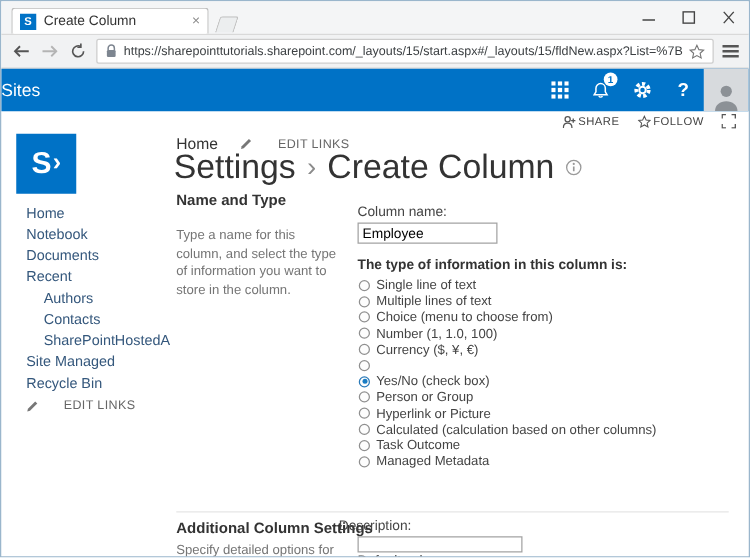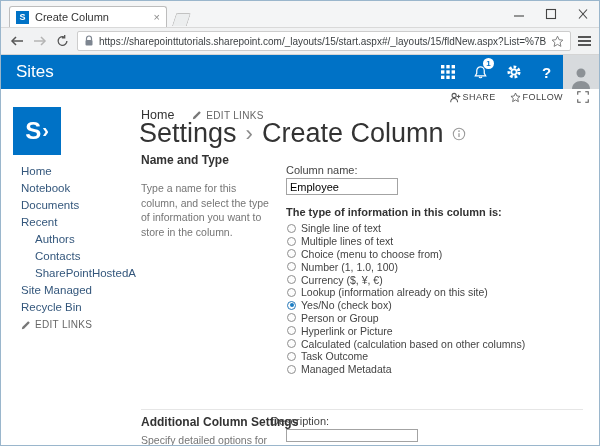--- a/index.html
+++ b/index.html
@@ -30,21 +30,21 @@
   .navbtn svg { stroke:#555; stroke-width:1.5; fill:none; display:block; }
   .navbtn.disabled svg { stroke:#b4b4b4; }
   .addressbar { flex:1; height:20px; background:#fff; border:1px solid #cdcdcd;
     border-radius:2px; display:flex; align-items:center; padding:0 6px; gap:5px; min-width:0; }
   .url { flex:1; font-size:10px; color:#3c4043; white-space:nowrap; overflow:hidden; }
   .menu-icon { display:flex; flex-direction:column; gap:2.5px; }
   .menu-icon span { display:block; width:13px; height:1.6px; background:#555; }
 
   
   .suitebar { height:34px; background:#0072c6; display:flex; align-items:center; color:#fff; }
-  .suite-title { font-size:17px; padding-left:15px; }
+  .suite-title { font-size:14px; }
   .suite-icons { margin-left:auto; display:flex; align-items:center; height:34px; }
   .sbtn { width:33px; height:34px; display:flex; align-items:center; justify-content:center;
     position:relative; }
   .badge { position:absolute; top:3px; right:3px; width:11px; height:11px; border-radius:50%;
     background:#fff; color:#0072c6; font-size:8px; font-weight:bold;
     display:flex; align-items:center; justify-content:center; }
   .help-glyph { font-size:15px; font-weight:bold; color:#fff; }
   .avatar { width:36px; height:34px; background:#d7dadd; display:flex; align-items:flex-end;
     justify-content:center; overflow:hidden; }
 
@@ -56,21 +56,21 @@
 
   
   .content { position:relative; height:342px; font-size:12px; }
   .sp-logo { position:absolute; left:12px; top:2px; width:48px; height:48px; background:#0072c6;
     color:#fff; display:flex; align-items:center; justify-content:center; font-weight:bold; }
   .sp-logo .s { font-size:24px; }
   .sp-logo .chev { font-size:20px; margin-left:1px; margin-top:-2px; }
 
   .topnav { position:absolute; left:140px; top:3px; display:flex; align-items:center; gap:18px; }
   .topnav .home { font-size:12.5px; color:#333; }
-  .editlinks { display:flex; align-items:center; gap:4px; font-size:10px; color:#666;
+  .editlinks { display:flex; align-items:center; gap:20px; font-size:10px; color:#666;
     letter-spacing:.3px; }
 
   .page-title { position:absolute; left:138px; top:13px; font-size:27px; font-weight:300;
     color:#333; display:flex; align-items:center; white-space:nowrap; }
   .page-title .sep { color:#8b8b8b; font-size:22px; margin:0 9px; }
   .page-title .info { margin-left:9px; }
 
   .sidenav { position:absolute; left:20px; top:60px; width:115px; }
   .nav-item { display:block; height:17px; font-size:11.5px; color:#34577c; text-decoration:none;
     white-space:nowrap; overflow:hidden; cursor:pointer; }
@@ -306,21 +306,20 @@
       <div class="radio-row">
           <span class="radio"></span>
           <span class="radio-label">Number (1, 1.0, 100)</span>
         </div>
       <div class="radio-row">
           <span class="radio"></span>
           <span class="radio-label">Currency ($, ¥, €)</span>
         </div>
       <div class="radio-row">
           <span class="radio"></span>
-          <span class="radio-label">Lookup (information already on this site)</span>
         </div>
       <div class="radio-row">
           <span class="radio checked"></span>
           <span class="radio-label">Yes/No (check box)</span>
         </div>
       <div class="radio-row">
           <span class="radio"></span>
           <span class="radio-label">Person or Group</span>
         </div>
       <div class="radio-row">

